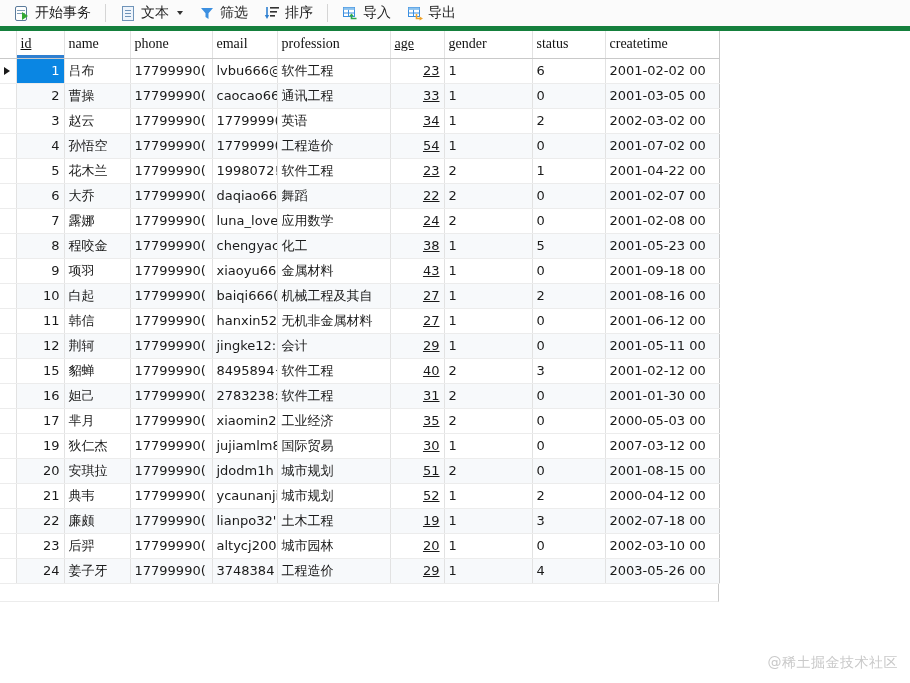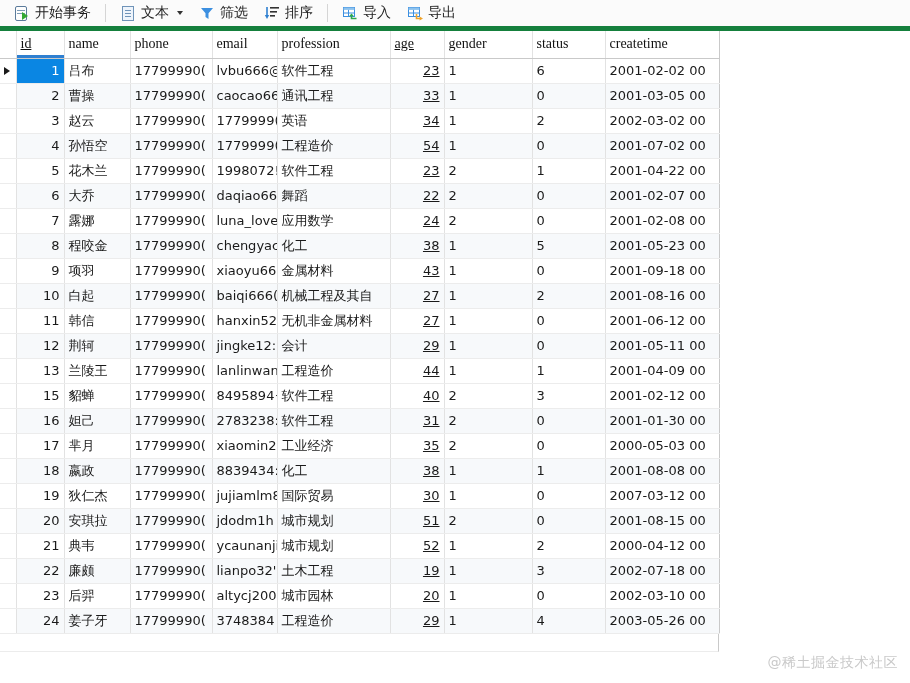--- a/index.html
+++ b/index.html
@@ -439,32 +439,20 @@
           <td class="c-phone cell">17799990(</td>
           <td class="c-email cell">jingke12:</td>
           <td class="c-profession cell">会计</td>
           <td class="c-age cell num">29</td>
           <td class="c-gender cell">1</td>
           <td class="c-status cell">0</td>
           <td class="c-createtime cell">2001-05-11 00</td>
         </tr>
         <tr>
           <td class="col-gutter gutter-cell"></td>
-          <td class="c-id cell id-cell">13</td>
-          <td class="c-name cell">兰陵王</td>
-          <td class="c-phone cell">17799990(</td>
-          <td class="c-email cell">lanlinwan</td>
-          <td class="c-profession cell">工程造价</td>
-          <td class="c-age cell num">44</td>
-          <td class="c-gender cell">1</td>
-          <td class="c-status cell">1</td>
-          <td class="c-createtime cell">2001-04-09 00</td>
-        </tr>
-        <tr>
-          <td class="col-gutter gutter-cell"></td>
           <td class="c-id cell id-cell">15</td>
           <td class="c-name cell">貂蝉</td>
           <td class="c-phone cell">17799990(</td>
           <td class="c-email cell">8495894{</td>
           <td class="c-profession cell">软件工程</td>
           <td class="c-age cell num">40</td>
           <td class="c-gender cell">2</td>
           <td class="c-status cell">3</td>
           <td class="c-createtime cell">2001-02-12 00</td>
         </tr>
@@ -484,32 +472,20 @@
           <td class="col-gutter gutter-cell"></td>
           <td class="c-id cell id-cell">17</td>
           <td class="c-name cell">芈月</td>
           <td class="c-phone cell">17799990(</td>
           <td class="c-email cell">xiaomin2</td>
           <td class="c-profession cell">工业经济</td>
           <td class="c-age cell num">35</td>
           <td class="c-gender cell">2</td>
           <td class="c-status cell">0</td>
           <td class="c-createtime cell">2000-05-03 00</td>
-        </tr>
-        <tr class="alt">
-          <td class="col-gutter gutter-cell"></td>
-          <td class="c-id cell id-cell">18</td>
-          <td class="c-name cell">嬴政</td>
-          <td class="c-phone cell">17799990(</td>
-          <td class="c-email cell">8839434:</td>
-          <td class="c-profession cell">化工</td>
-          <td class="c-age cell num">38</td>
-          <td class="c-gender cell">1</td>
-          <td class="c-status cell">1</td>
-          <td class="c-createtime cell">2001-08-08 00</td>
         </tr>
         <tr>
           <td class="col-gutter gutter-cell"></td>
           <td class="c-id cell id-cell">19</td>
           <td class="c-name cell">狄仁杰</td>
           <td class="c-phone cell">17799990(</td>
           <td class="c-email cell">jujiamlm8</td>
           <td class="c-profession cell">国际贸易</td>
           <td class="c-age cell num">30</td>
           <td class="c-gender cell">1</td>

